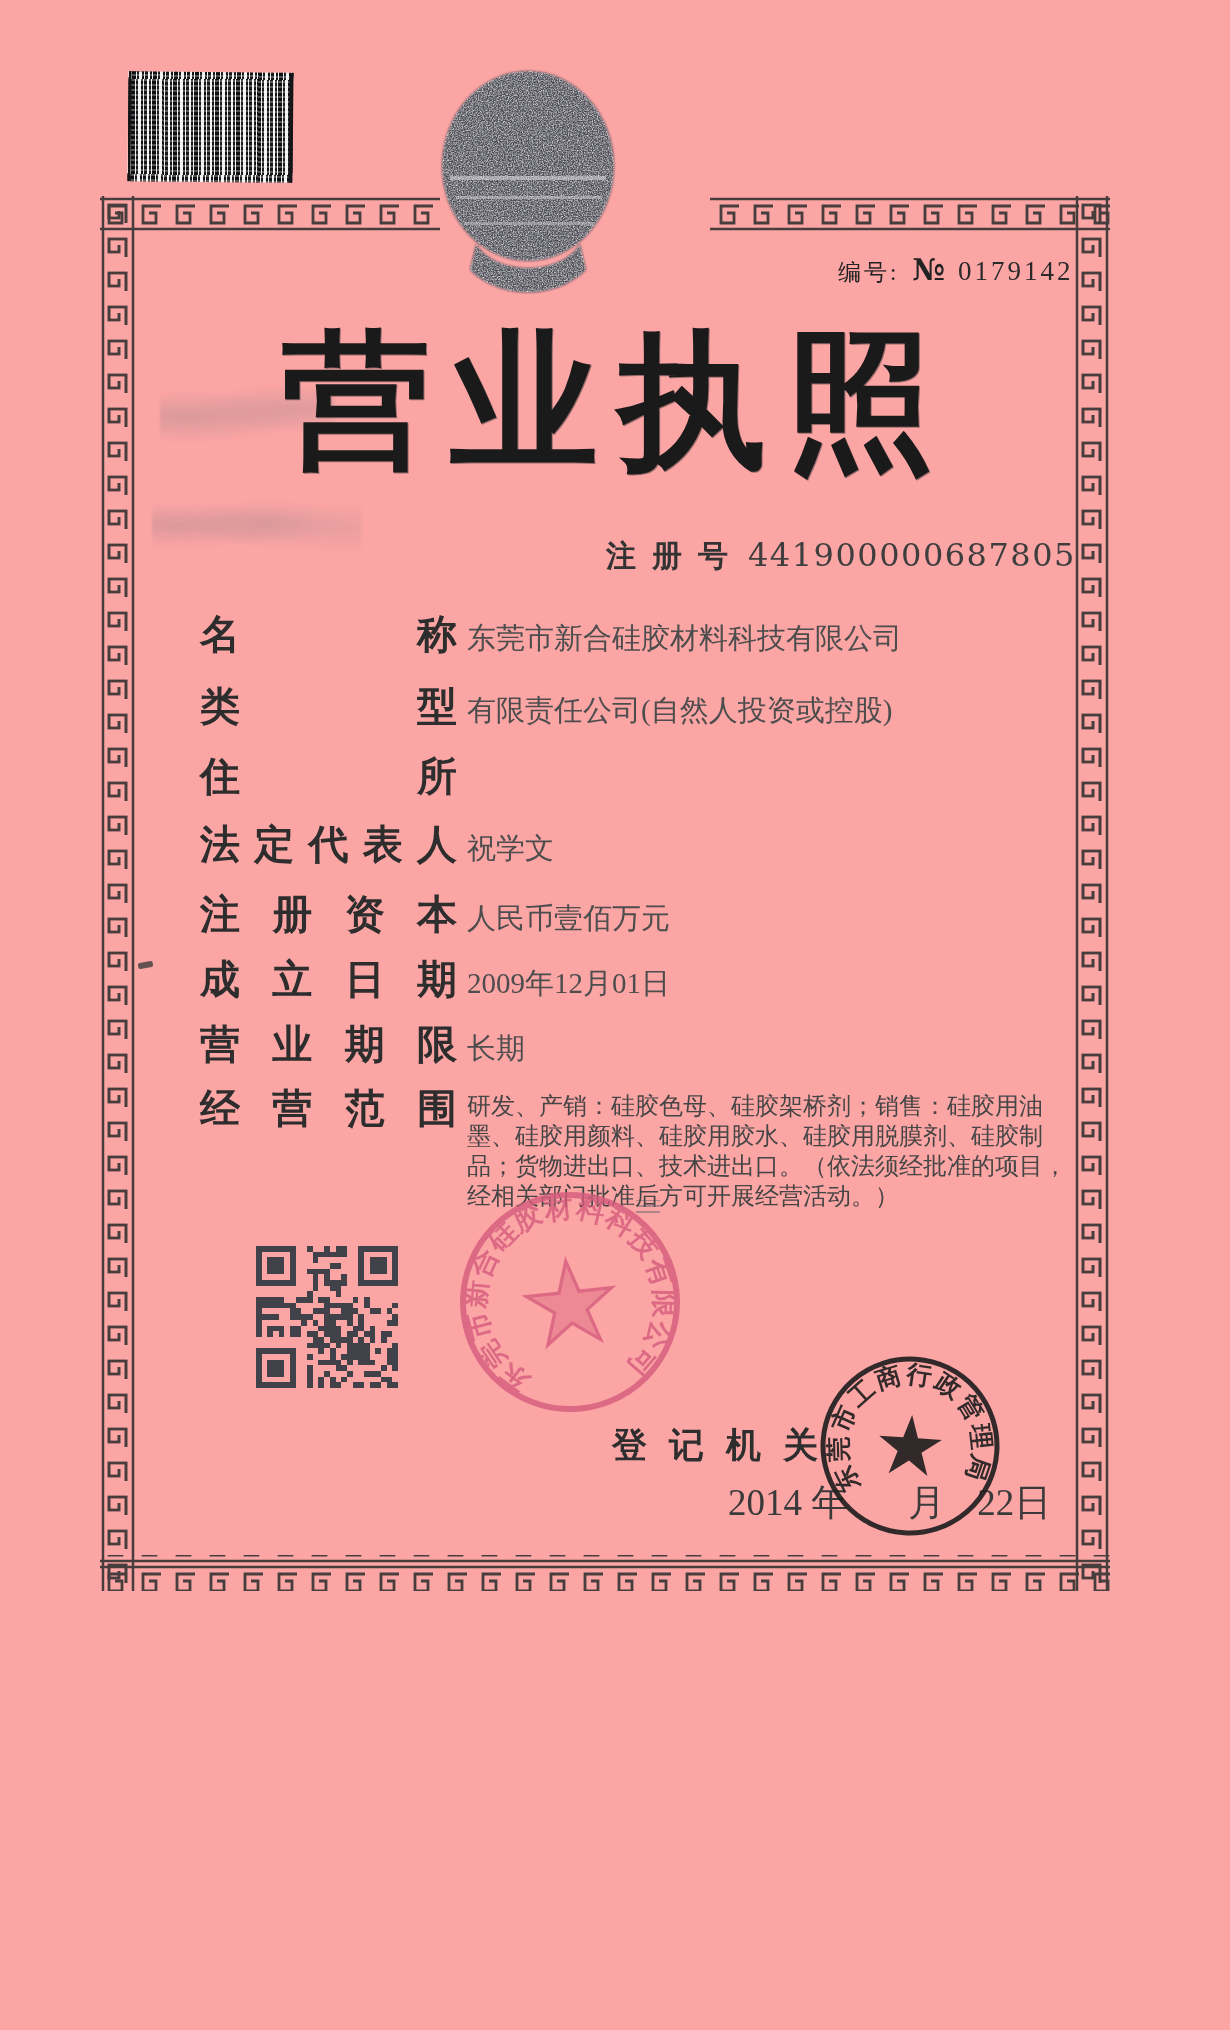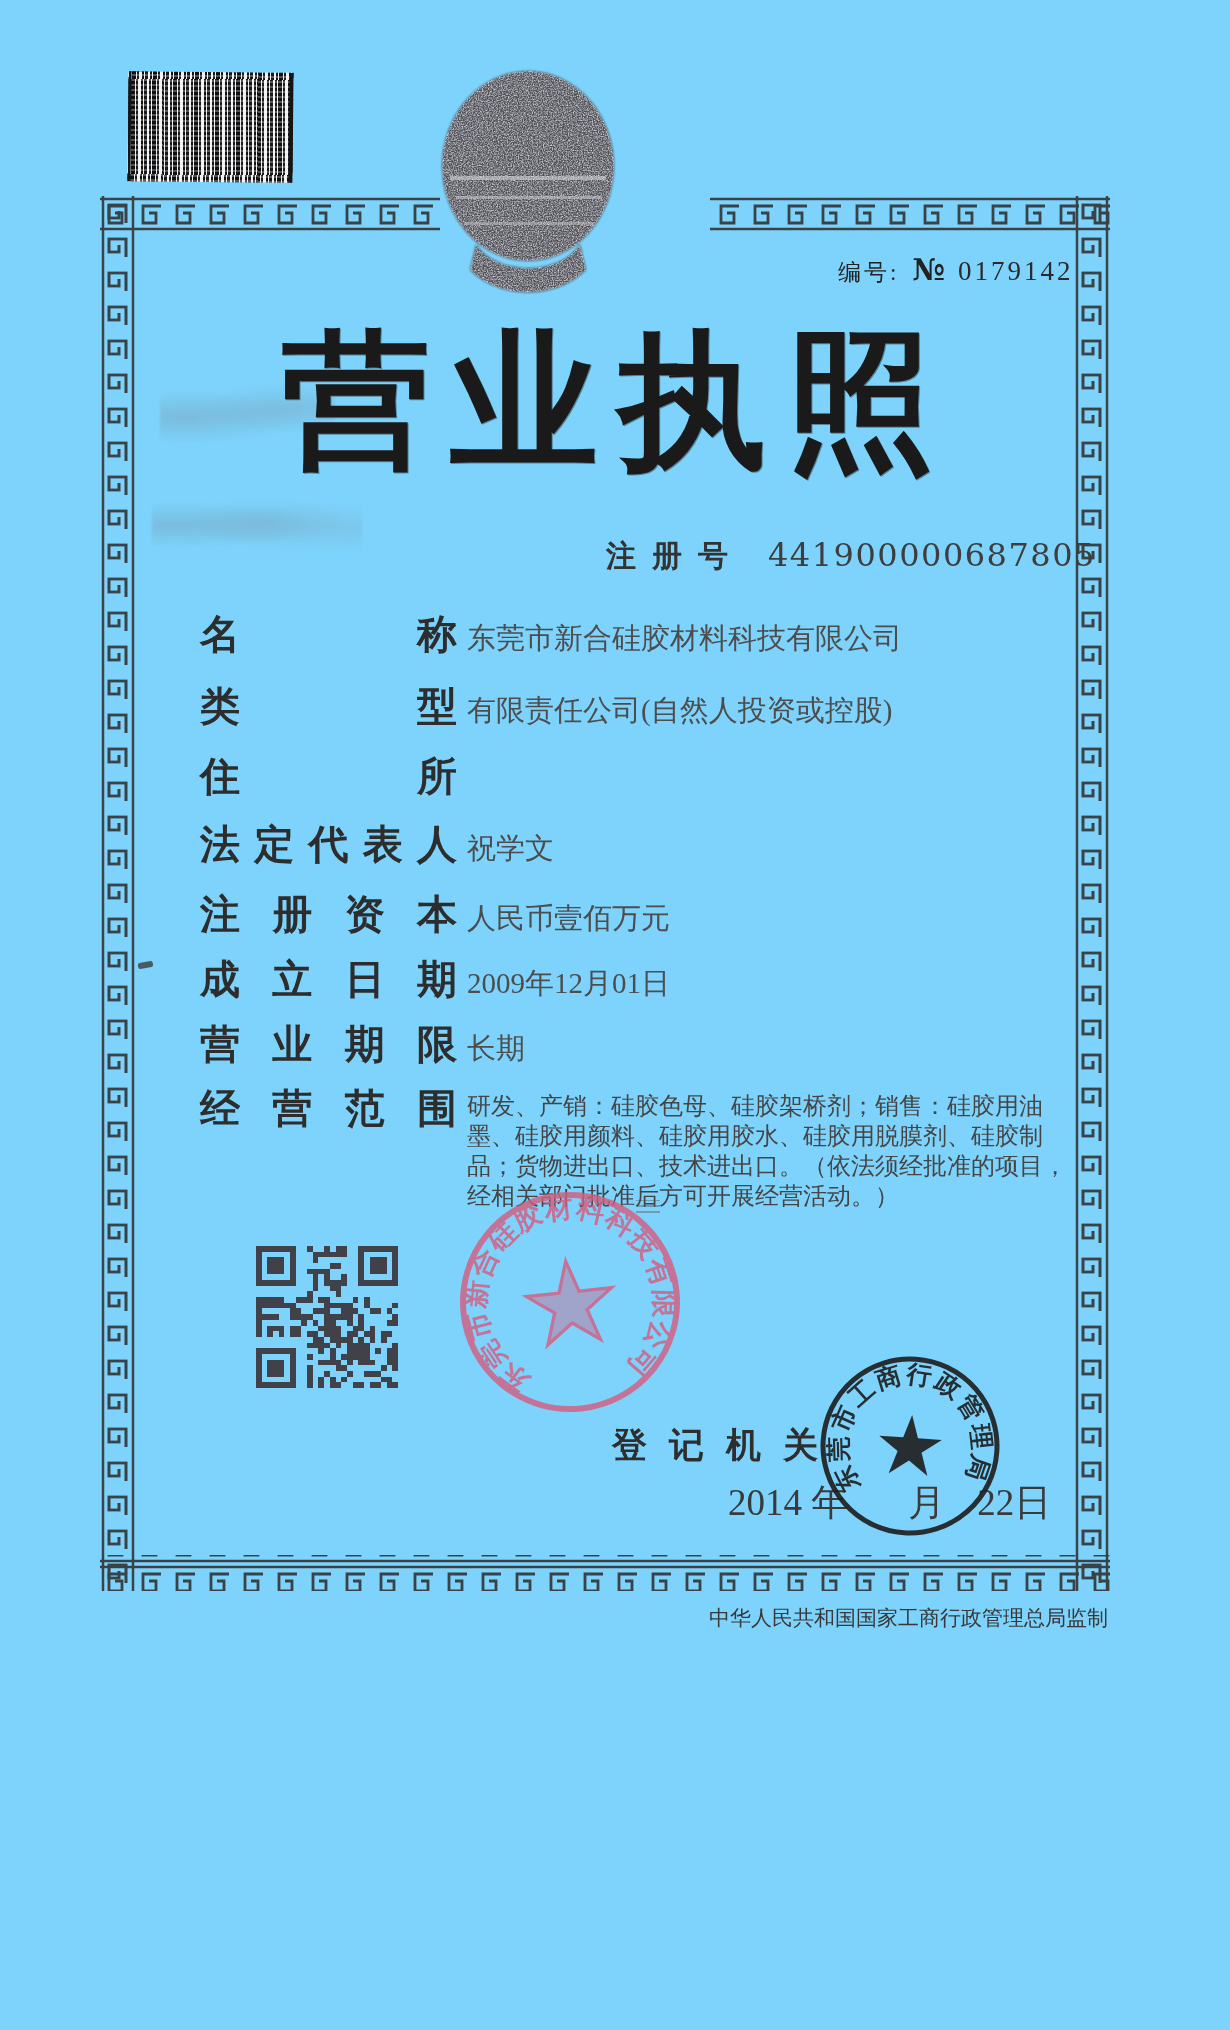--- a/index.html
+++ b/index.html
@@ -1,17 +1,17 @@
 <!DOCTYPE html>
 <html><head>
 <meta charset="utf-8">
 <style>
   html,body{margin:0;padding:0;}
   body{background:#ffffff;font-family:"Liberation Serif",serif;}
-  .sheet{position:relative;width:1230px;height:2030px;background:#7dd3fc;overflow:hidden;}
+  .sheet{position:relative;width:1230px;height:2030px;background:#fca5a5;overflow:hidden;}
 
   .abs{position:absolute;}
 
   
   .barcode{left:128px;top:72px;width:165px;height:110px;transform:rotate(.6deg);
     background:
       repeating-linear-gradient(0deg, rgba(255,255,255,.28) 0 2px, rgba(255,255,255,0) 2px 5px),
       repeating-linear-gradient(90deg,#17171a 0 2px,#f2f2f0 2px 3px,#101013 3px 7px,#ececea 7px 8px,#1c1c20 8px 10px,#f0f0ee 10px 13px,#121215 13px 15px,#ededeb 15px 16px,#19191c 16px 19px,#f3f3f1 19px 21px);
     box-shadow:inset 3px 0 0 #151518, inset -4px 0 0 #151518;}
 
@@ -22,21 +22,21 @@
   .serial .num{font-size:27px;letter-spacing:3px;font-family:Liberation Serif, serif;color:#2a2a2a;}
 
   
   .title{left:282px;top:322px;width:652px;display:flex;justify-content:space-between;
     font-family:"DejaVu Sans",sans-serif;font-weight:bold;font-size:148px;line-height:1.08;color:#1a1a1a;
     text-shadow:1px 1px 0 rgba(40,40,40,.45);}
 
   
   .regrow{left:606px;top:536px;display:flex;align-items:baseline;gap:20px;}
   .regrow .reglab{width:122px;display:flex;justify-content:space-between;font-size:30px;font-weight:600;color:#333;}
-  .regrow .regnum{font-size:32px;letter-spacing:1.5px;color:#3e3e3e;font-family:"DejaVu Serif",serif;margin-left:20px;}
+  .regrow .regnum{font-size:32px;letter-spacing:1.5px;color:#3e3e3e;font-family:"DejaVu Serif",serif;}
 
   
   .frow{left:200px;display:flex;align-items:flex-start;}
   .flabel{width:257px;display:flex;justify-content:space-between;flex:none;
     font-size:40px;line-height:46px;font-weight:600;color:#2d2d2d;}
   .fvalue{margin-left:10px;padding-top:8px;font-size:29px;line-height:36px;color:#4d4d4d;}
   .r0{top:612px;} .r1{top:684px;} .r2{top:754px;} .r3{top:822px;}
   .r4{top:892px;} .r5{top:957px;} .r6{top:1022px;} .r7{top:1086px;}
   .scope .fvalue{padding-top:5px;width:622px;font-size:24px;line-height:30px;color:#454545;}
 
@@ -247,15 +247,14 @@
     <defs>
       <path id="aArc" d="M59.5,148.5 A63,63 0 1 1 148.5,148.5" fill="none"></path>
     </defs>
     <circle cx="104" cy="104" r="87" fill="none" stroke-width="5" stroke="#1d1d1d"></circle>
     <use href="#star" transform="translate(104,106) scale(0.97)" fill="#1d1d1d"></use>
     <text font-size="25" letter-spacing="2.5" font-weight="600" fill="#1d1d1d">
       <textPath href="#aArc" startOffset="2">东莞市工商行政管理局</textPath>
     </text>
   </svg>
 
-  <div class="abs foot-right">中华人民共和国国家工商行政管理总局监制</div>
 
 </div>
 
 </body></html>

